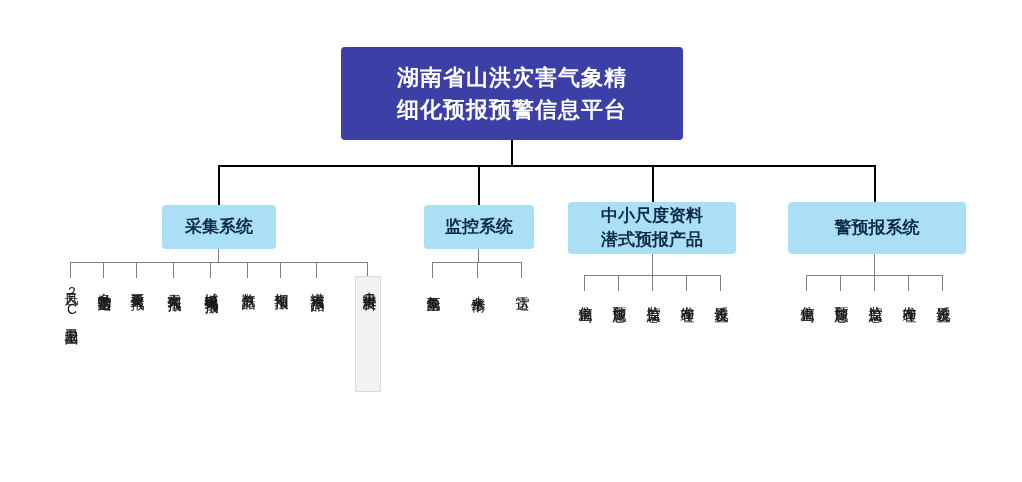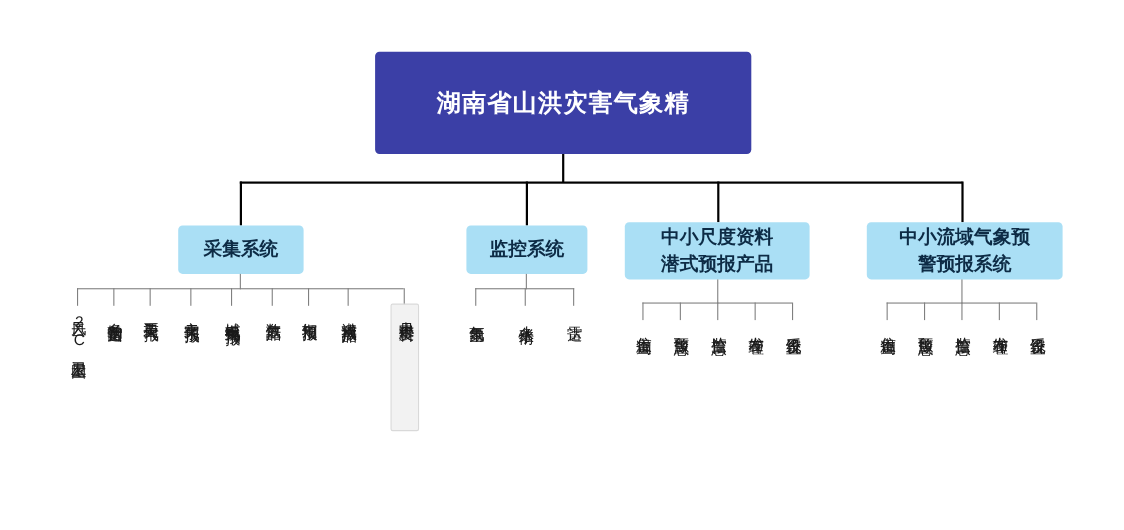--- a/index.html
+++ b/index.html
@@ -91,20 +91,21 @@
   .line.thin.v { width: 1px; }
 </style>
 </head>
 <body>
 
 <div id="stage">
 
   <div class="root-node">
     <div>
       <div>湖南省山洪灾害气象精</div>
+      <div>细化预报预警信息平台</div>
     </div>
   </div>
 
   <div class="line v" style="left:511px; top:140px; height:26px;"></div>
   <div class="line h" style="left:218px; top:165px; width:657px;"></div>
   <div class="line v" style="left:218px; top:165px; height:40px;"></div>
   <div class="line v" style="left:478px; top:165px; height:40px;"></div>
   <div class="line v" style="left:652px; top:165px; height:37px;"></div>
   <div class="line v" style="left:874px; top:165px; height:37px;"></div>
 
@@ -115,21 +116,20 @@
     <span>采集系统</span>
   </div>
   <div class="l2-node" id="l2-2">
     <div>
       <div>中小尺度资料</div>
       <div>潜式预报产品</div>
     </div>
   </div>
   <div class="l2-node" id="l2-3">
     <div>
-      <div>中小流域气象预</div>
       <div>警预报系统</div>
     </div>
   </div>
 
   <div class="line thin v" style="left:218px; top:249px; height:14px;"></div>
   <div class="line thin h" style="left:70px; top:262px; width:297px;"></div>
   <div class="line thin v" style="left:70px;  top:262px; height:16px;"></div>
   <div class="line thin v" style="left:103px; top:262px; height:16px;"></div>
   <div class="line thin v" style="left:136px; top:262px; height:16px;"></div>
   <div class="line thin v" style="left:173px; top:262px; height:16px;"></div>

